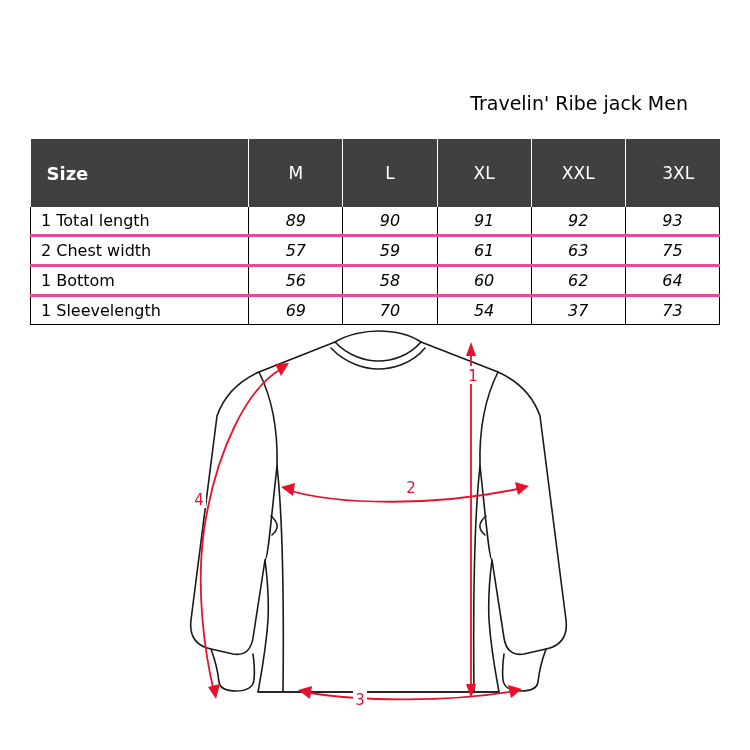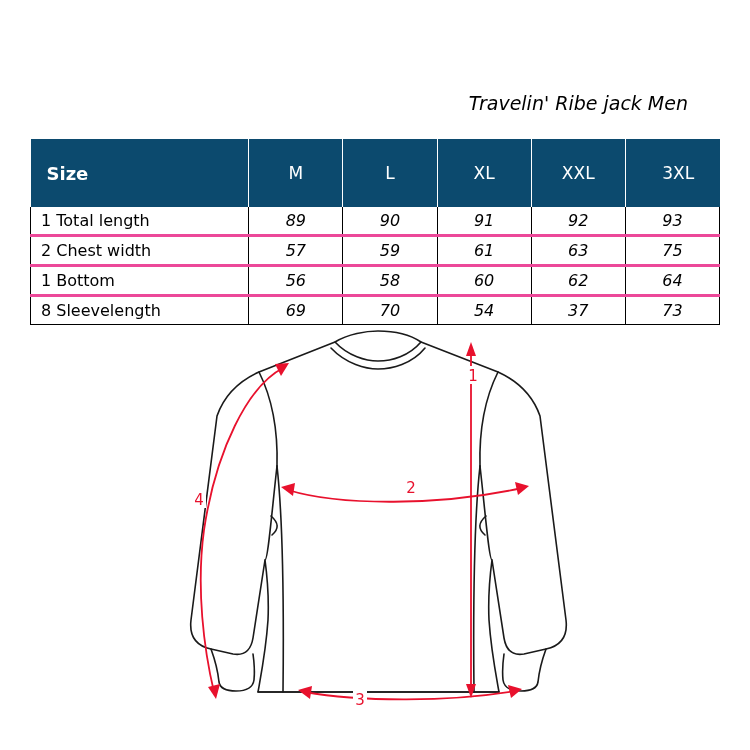--- a/index.html
+++ b/index.html
@@ -45,37 +45,36 @@
     line-height: 1;
     white-space: nowrap;
   }
   .product-title {
     position: absolute;
     right: 62px;
     top: 92px;
     font-size: 19px;
     font-family: "DejaVu Sans", sans-serif;
     white-space: nowrap;
-    font-style: italic;
   }
 
   
   .size-table {
     position: absolute;
     left: 30px;
     top: 139px;
     width: 690px;
     border-collapse: collapse;
     table-layout: fixed;
   }
   .size-table col.c-label { width: 218px; }
   .size-table col.c-val   { width: 94px;  }
 
   .size-table thead th {
-    background: #0c4a6e;
+    background: #404040;
     color: #ffffff;
     height: 66px;
     font-size: 17px;
     font-weight: bold;
     border-right: 1px solid #ffffff;
     vertical-align: middle;
   }
   .size-table thead th:last-child { border-right: none; padding-left: 12px; }
   .size-table thead th.lbl {
     text-align: left;
@@ -171,21 +170,21 @@
     </tr>
     <tr>
       <td class="lbl">1 Bottom</td>
       <td class="val">56</td>
       <td class="val">58</td>
       <td class="val">60</td>
       <td class="val">62</td>
       <td class="val">64</td>
     </tr>
     <tr>
-      <td class="lbl">8 Sleevelength</td>
+      <td class="lbl">1 Sleevelength</td>
       <td class="val">69</td>
       <td class="val">70</td>
       <td class="val">54</td>
       <td class="val">37</td>
       <td class="val">73</td>
     </tr>
   </tbody>
 </table>
 
 <div class="diagram">

